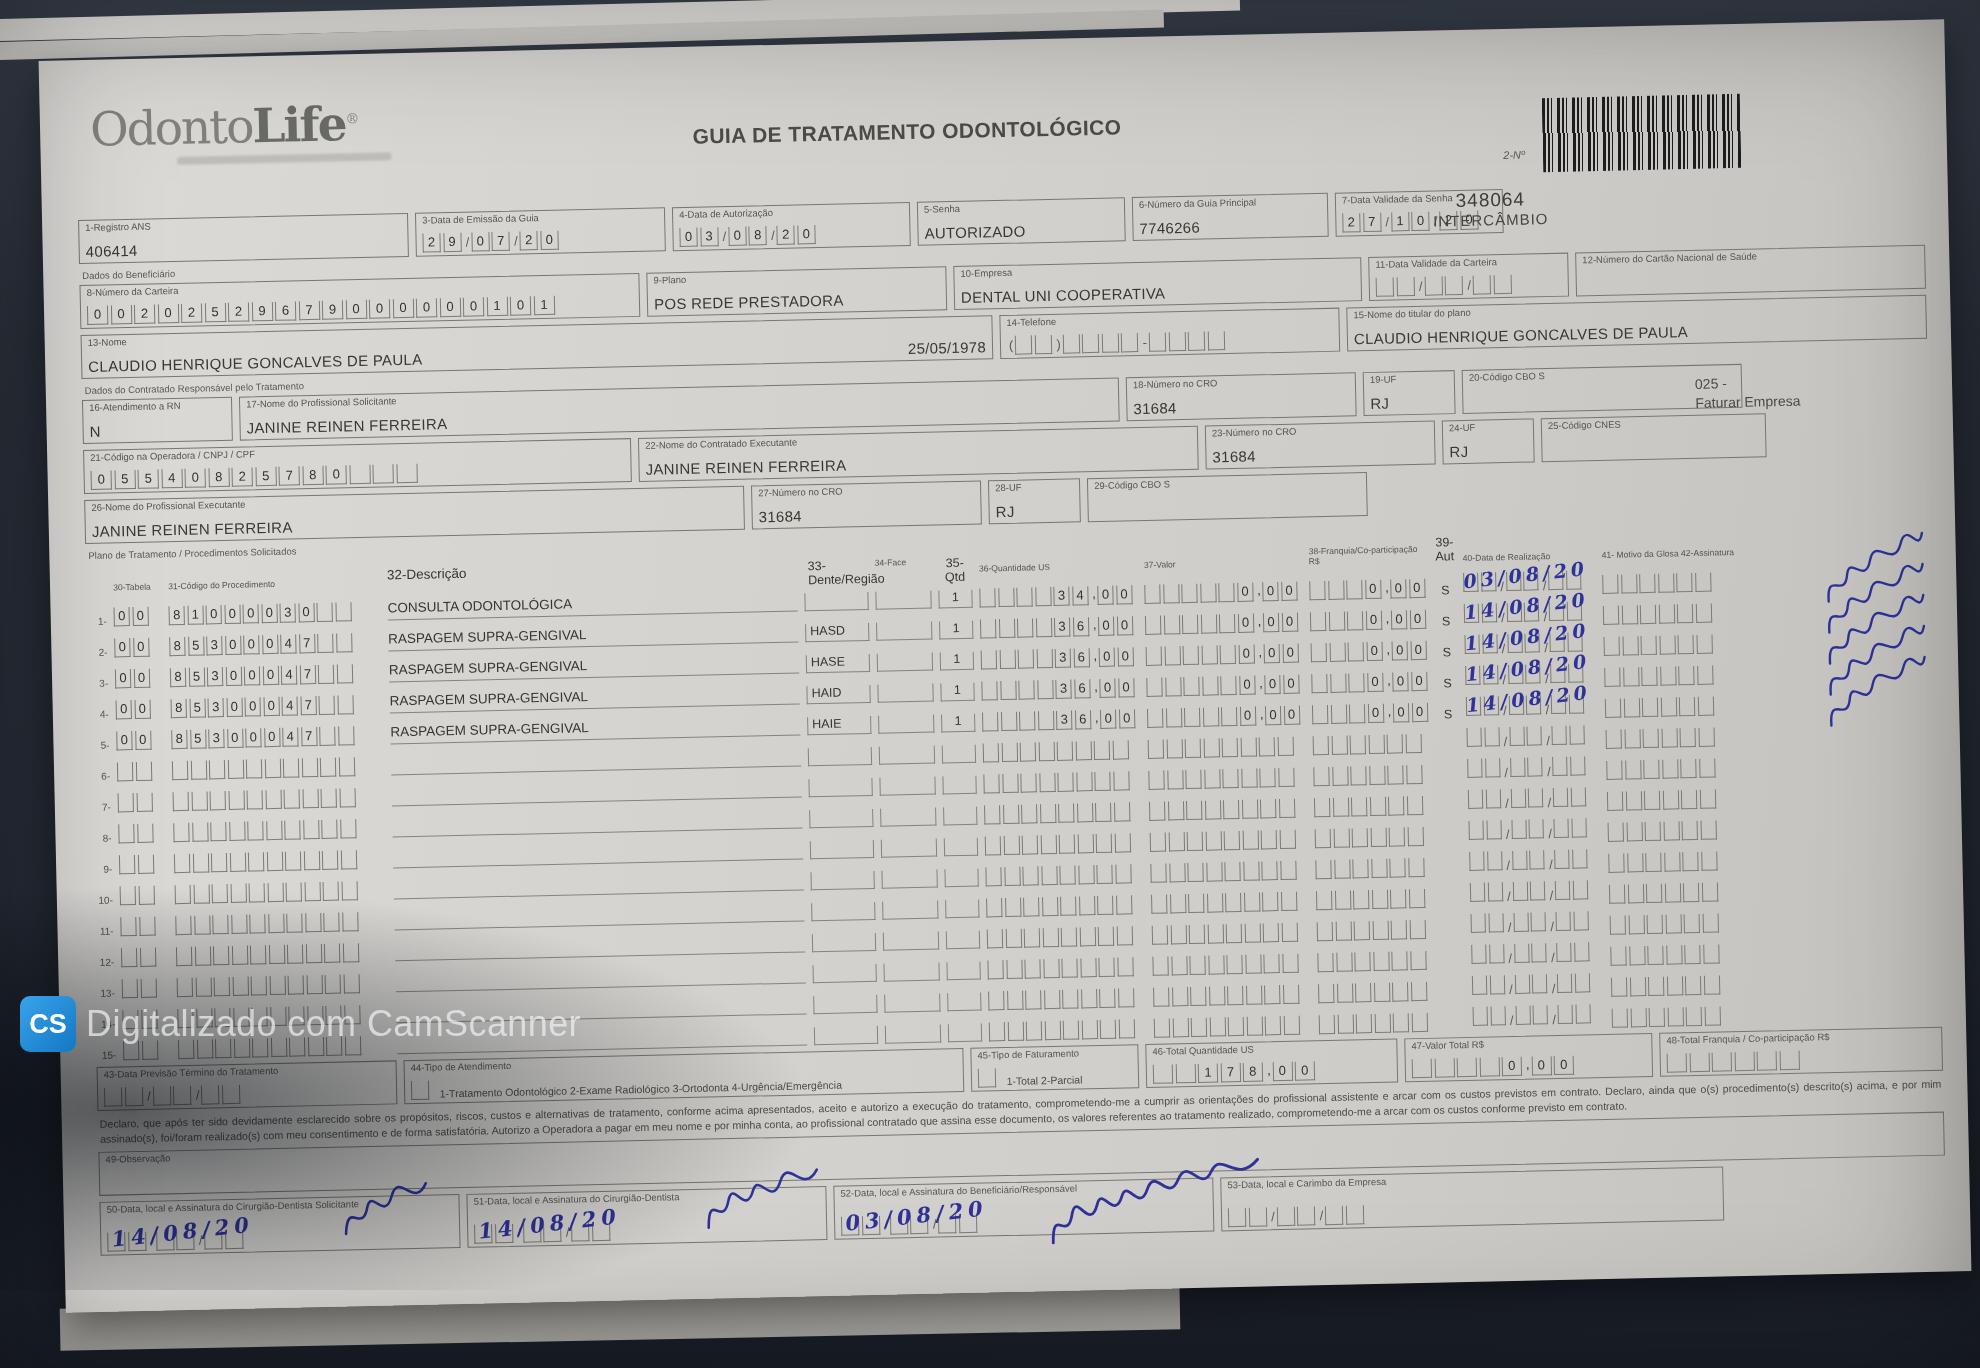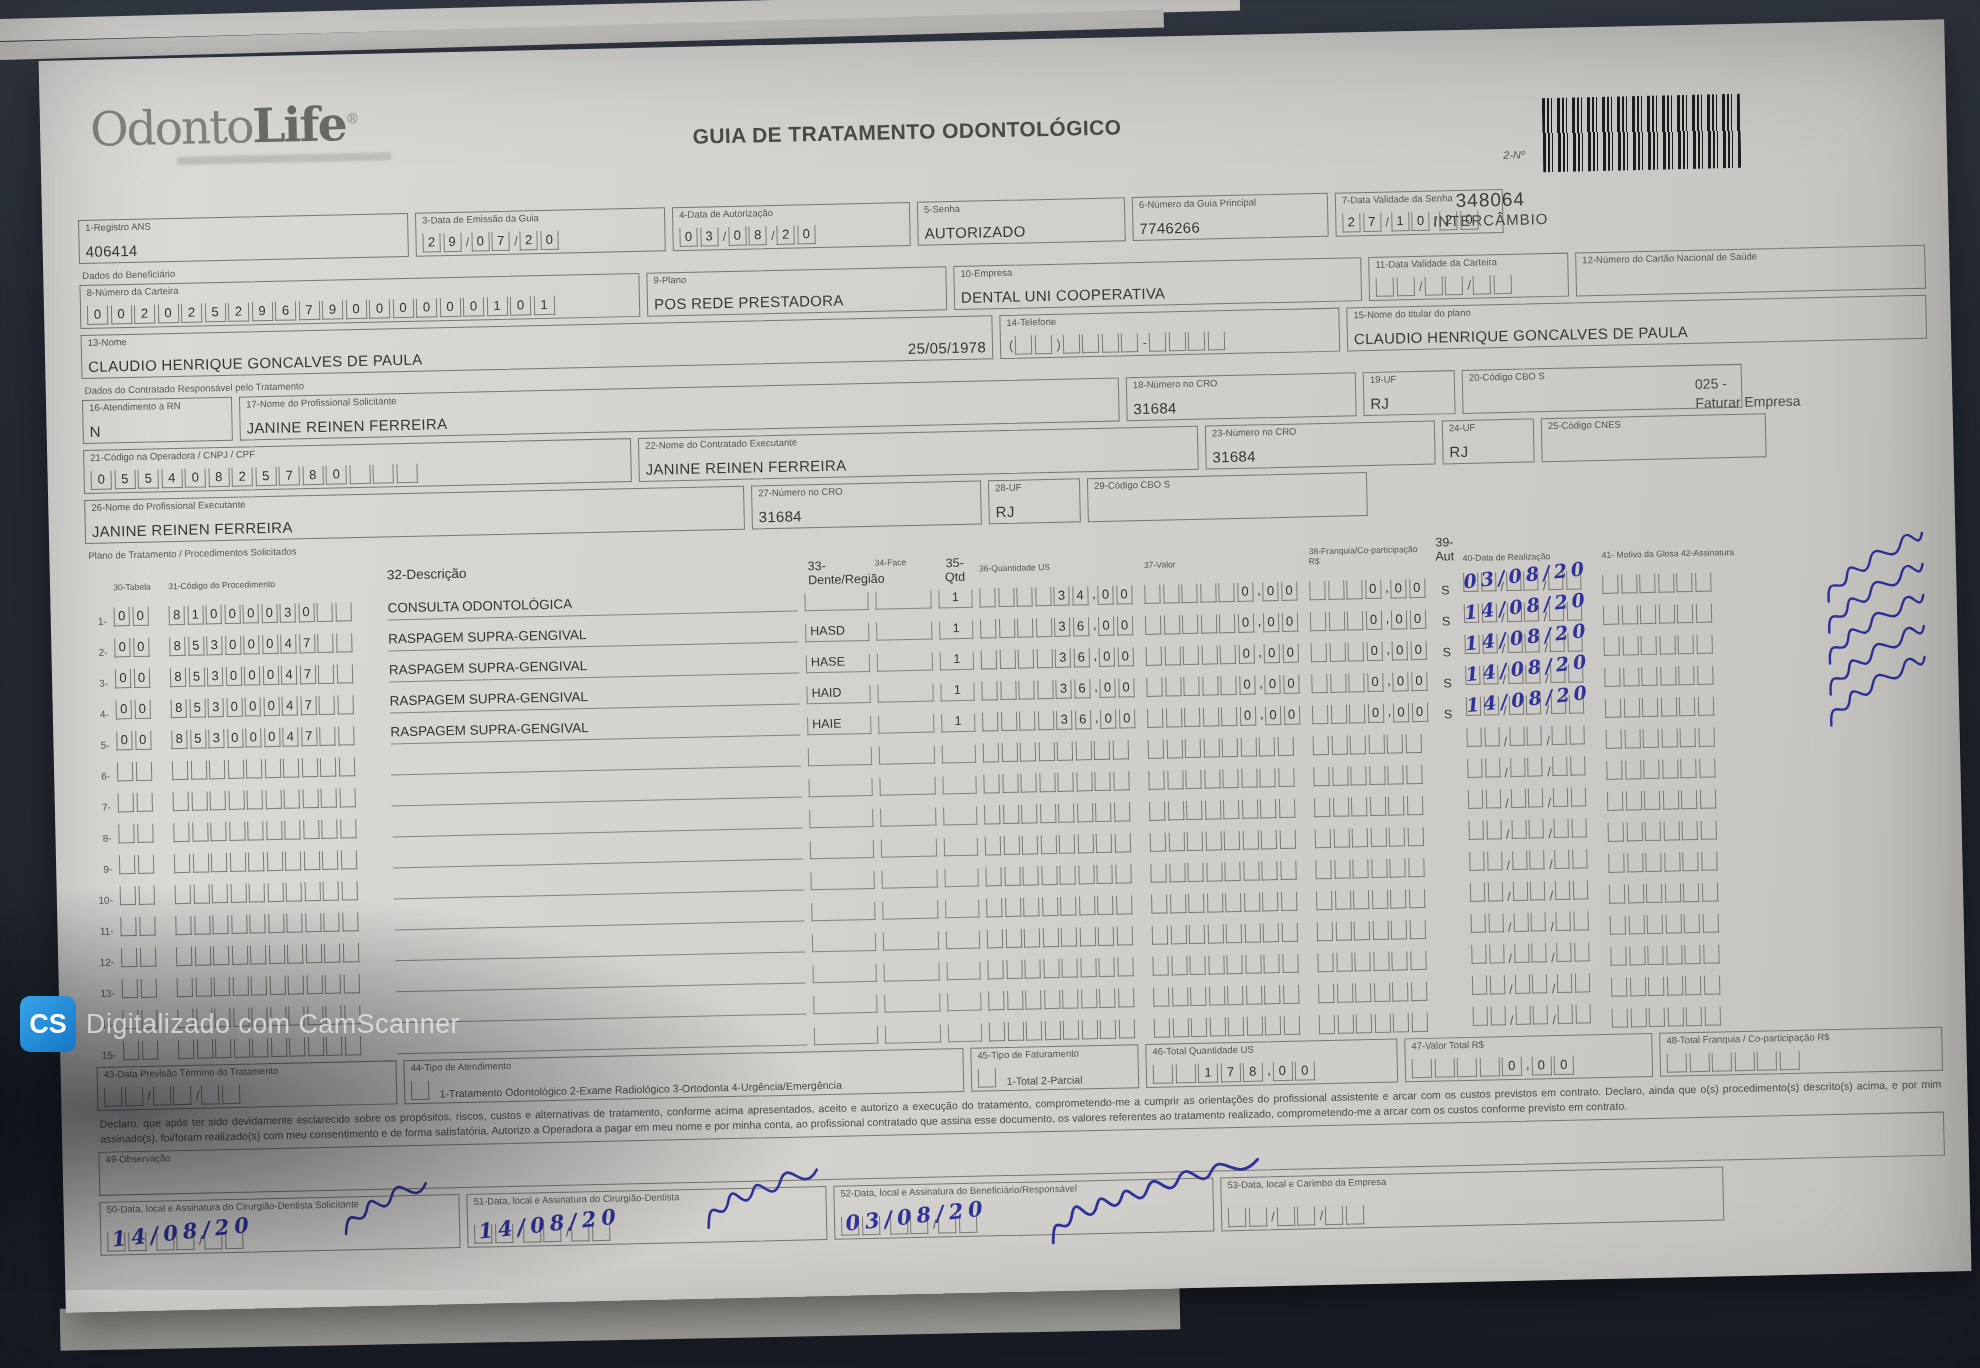--- a/index.html
+++ b/index.html
@@ -73,21 +73,21 @@
   .decl{font-size:10.6px;line-height:1.38;color:#4c4b45;text-align:justify;margin:4px 2px 6px;}
   .opts{font-size:10.5px;color:#4c4b45;display:flex;align-items:flex-end;gap:8px;}
   .obsbox{min-height:44px;}
   .sigbox{position:relative;min-height:54px;overflow:visible;}
   .hand-date{position:absolute;left:10px;top:18px;font-size:21px;letter-spacing:5px;transform:rotate(-5deg);white-space:nowrap;}
   .bsig{position:absolute;z-index:6;}
   
   .wm{position:absolute;left:20px;top:996px;display:flex;align-items:center;gap:10px;z-index:50;}
   .wm-logo{width:56px;height:56px;border-radius:10px;background:linear-gradient(135deg,#38a3ea,#1477c4);
     color:#fff;font-weight:bold;font-size:27px;line-height:56px;text-align:center;}
-  .wm-text{font-size:27px;color:rgba(238,240,242,.72);letter-spacing:.4px;}
+  .wm-text{font-size:36px;color:rgba(238,240,242,.72);letter-spacing:.4px;}
 </style>
 </head>
 <body>
 
 <div class="scene">
   <div class="sheet sheet1"></div>
   <div class="sheet sheet2"></div>
   <div class="sheet sheet3"></div>
 
   <div class="paper">

